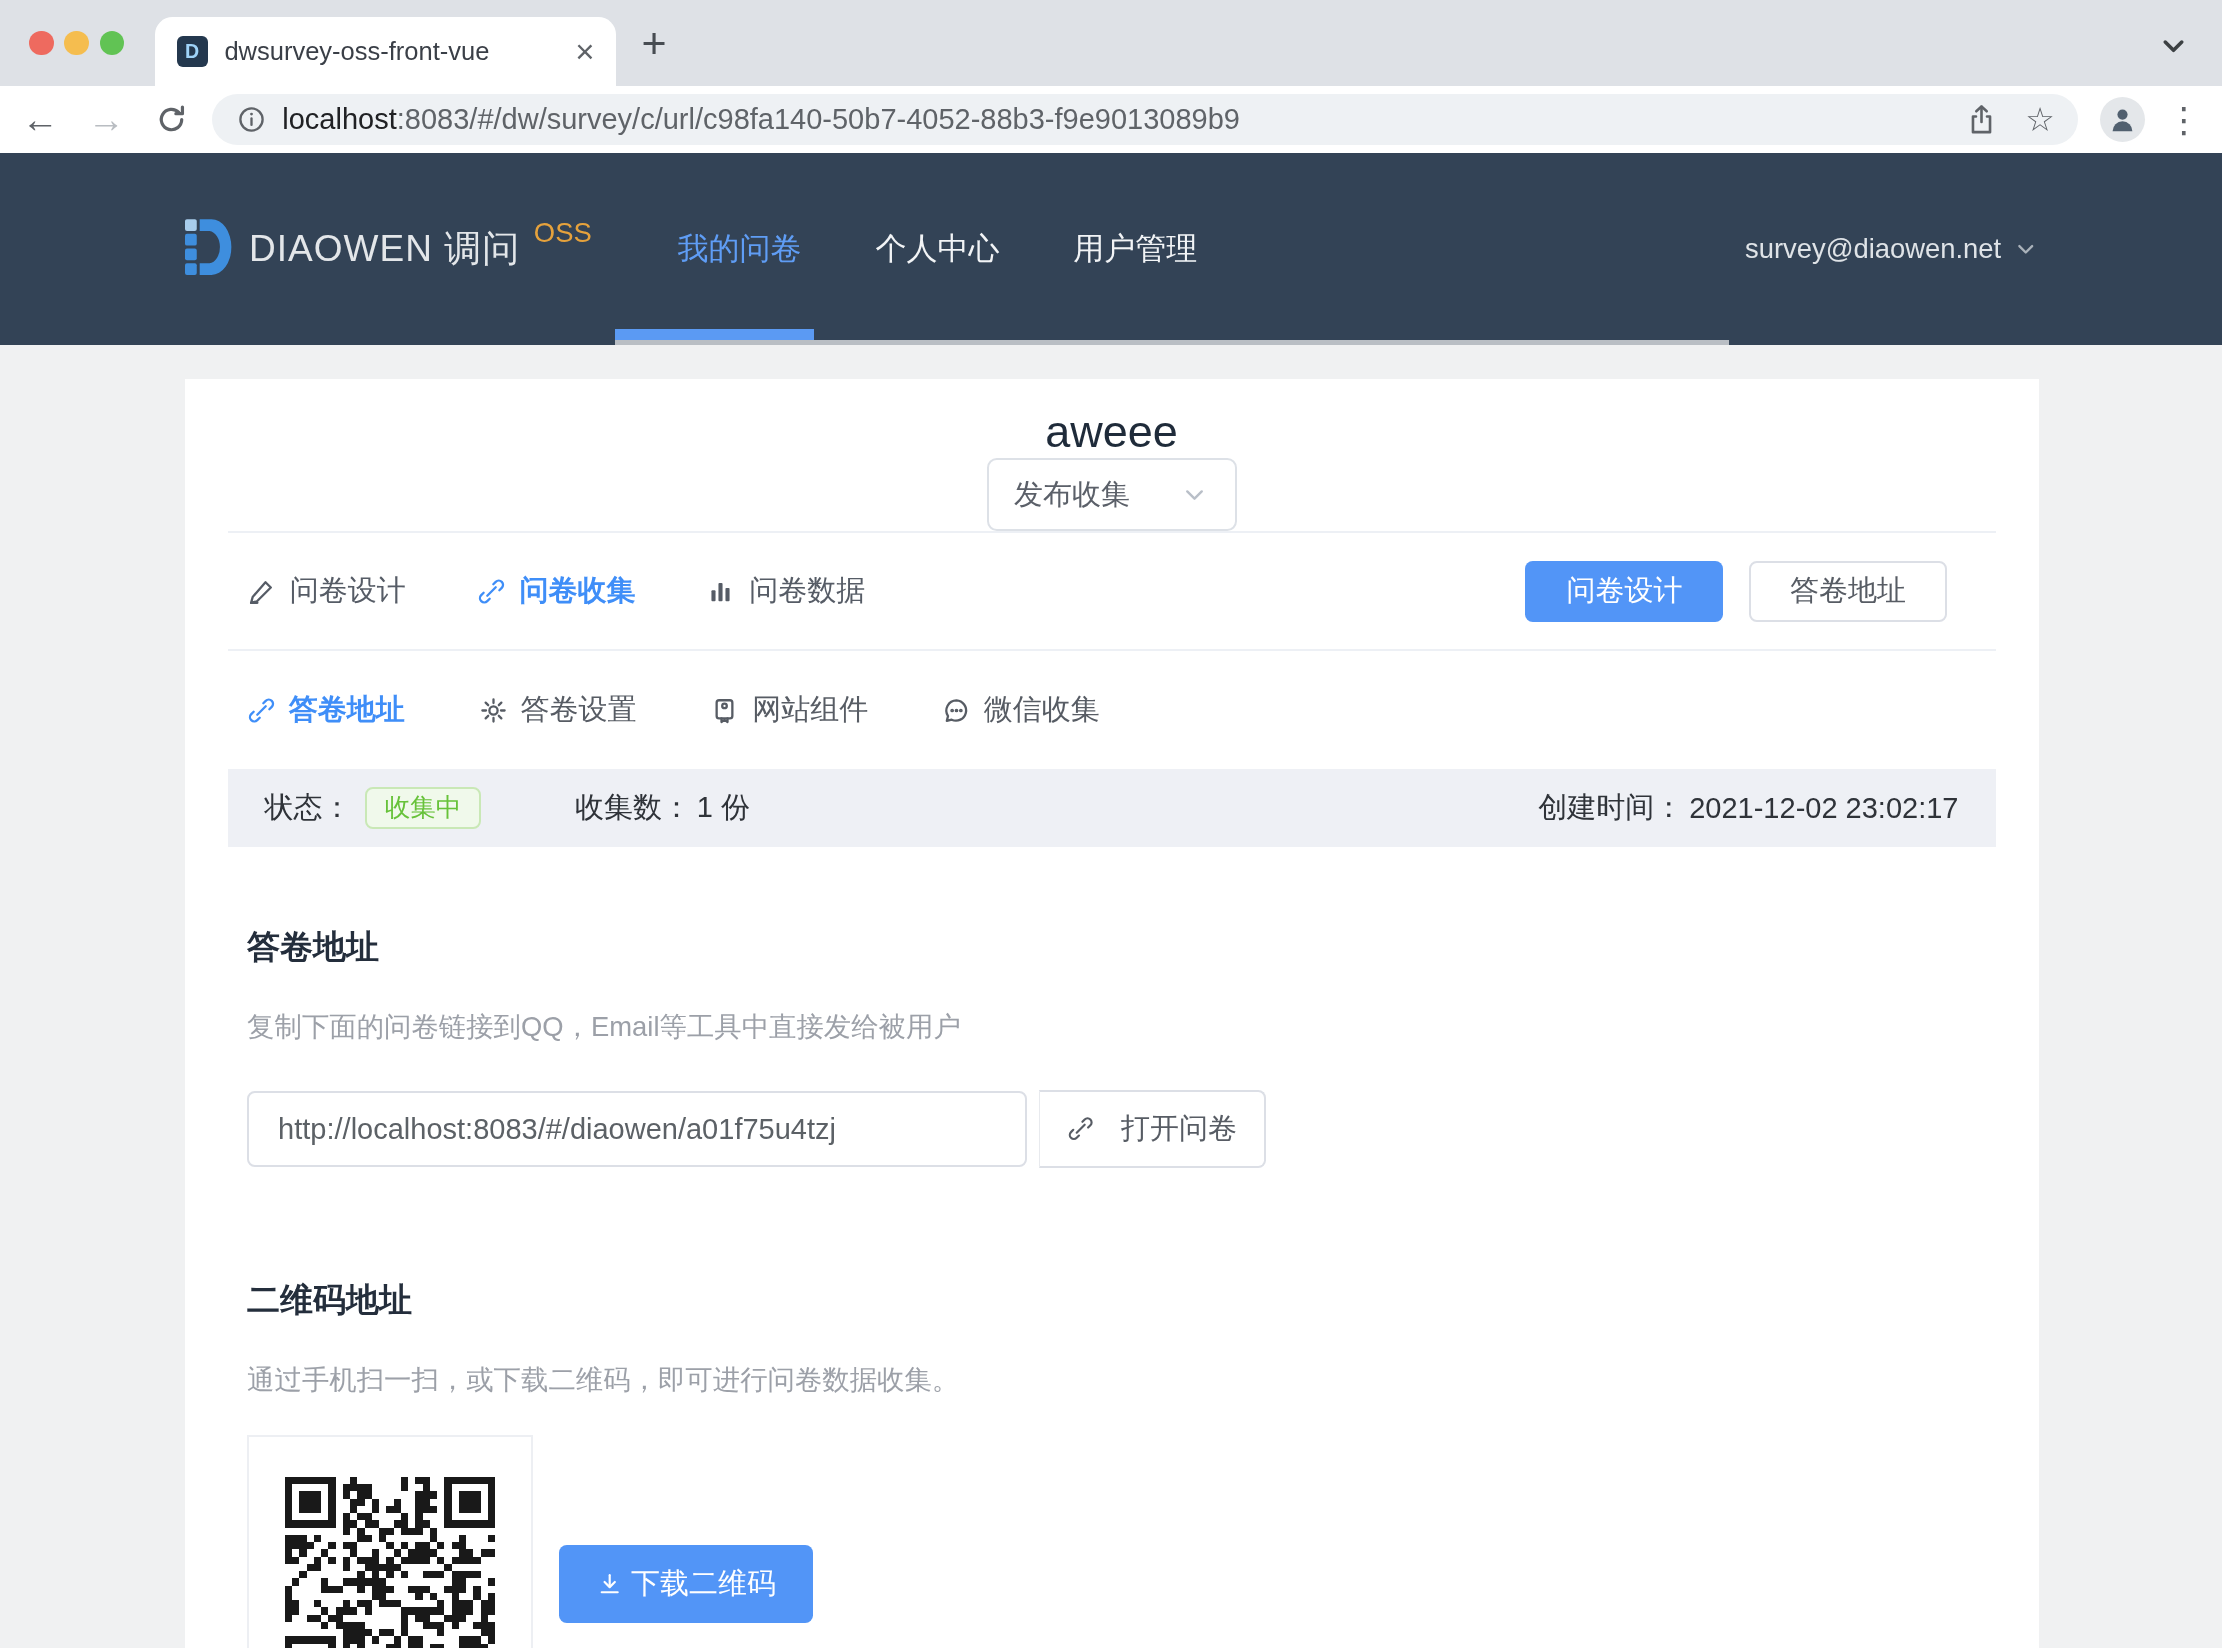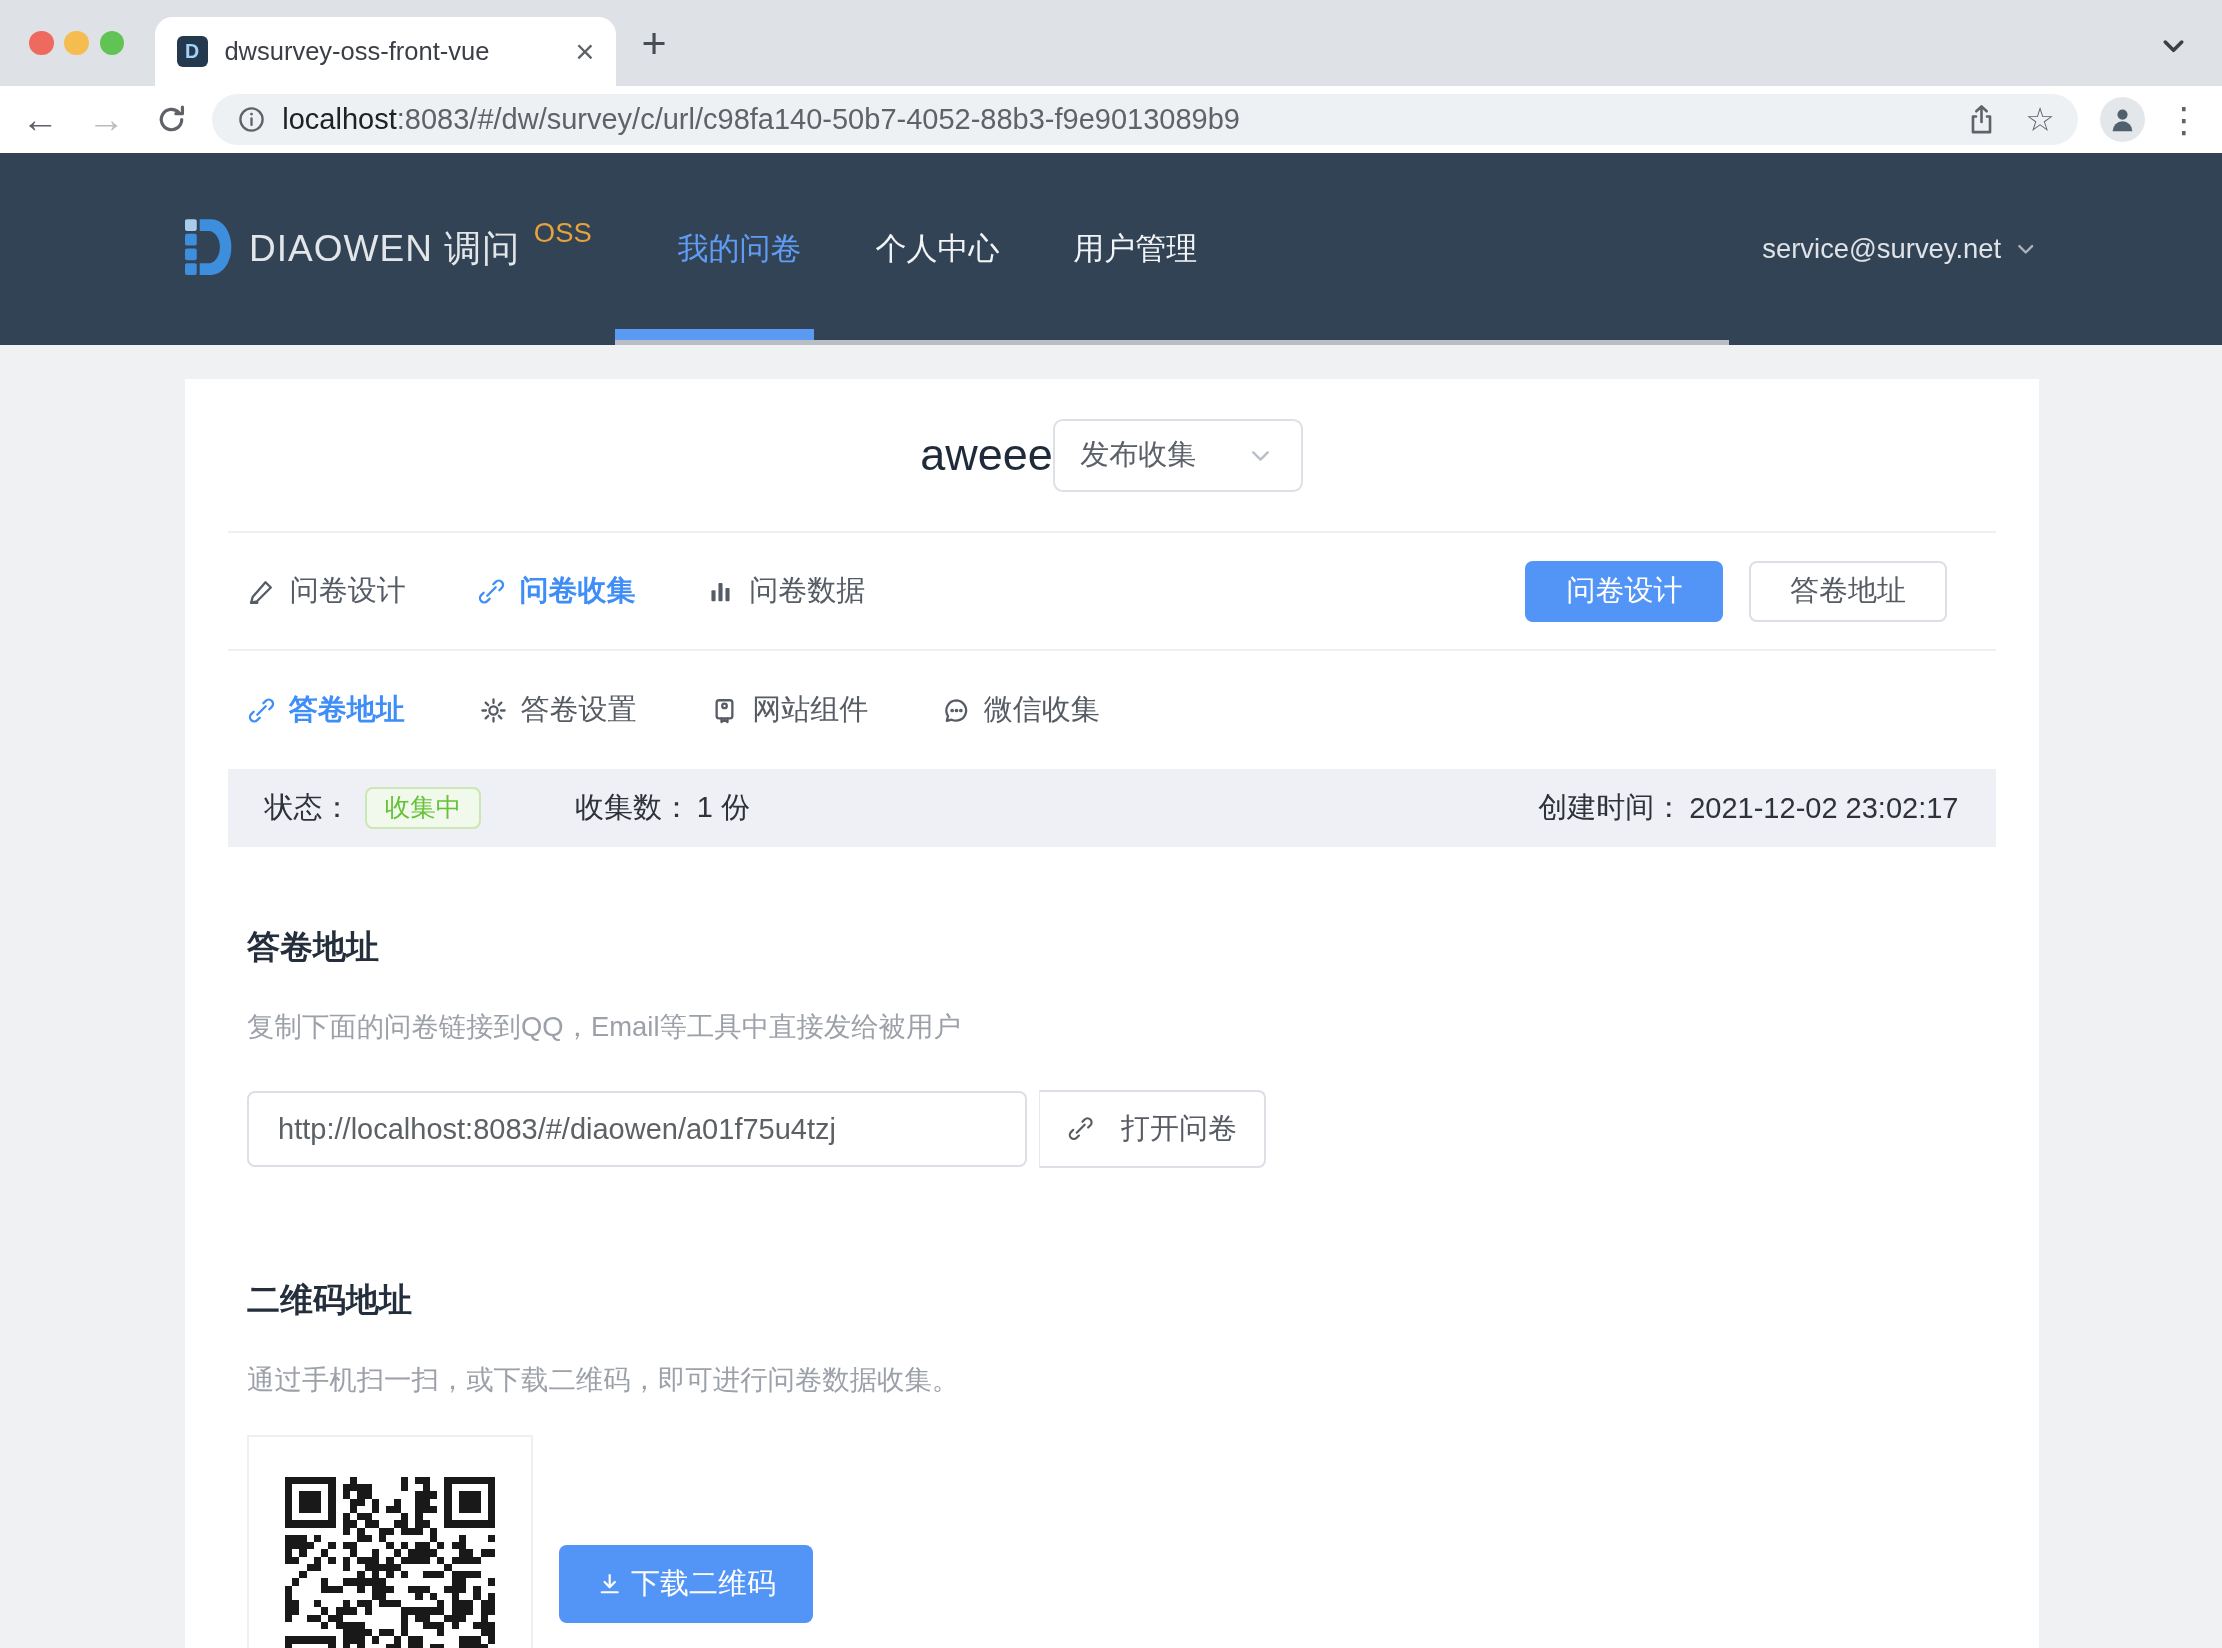--- a/index.html
+++ b/index.html
@@ -49,22 +49,22 @@
   .menu-item.active { color:#5f9df5; }
   .account { margin-left:auto; display:flex; align-items:center; font-size:27.4px; color:#dfe3e7; }
   .account .chev { margin-left:11.8px; color:#aab2ba; }
   .menu-track { position:absolute; left:615px; bottom:0; width:1114px; height:4.9px; background:#b9bec4; }
   .menu-active-bar { position:absolute; left:615px; bottom:4.9px; width:199px; height:10.8px; background:#5b9af3; }
 
   
   .page { height:1330px; padding-top:34px; background:#f0f1f2; }
   .card { width:1854px; height:1333px; margin:0 auto; background:#fff; padding:0 43px; }
 
-  .title-row { height:154px; display:flex; align-items:center; justify-content:center;
-               padding:0 19.6px; border-bottom:2px solid #edf0f5; }
+  .title-row { height:154px; display:flex; align-items:center; justify-content:flex-end;
+               padding:0 19.6px; border-bottom:2px solid #edf0f5;flex-direction:column; }
   .title-row h1 { font-size:45px; font-weight:400; color:#1f2b3a; }
   .publish-dd { width:250px; height:73px; background:#fff; border:2px solid #dde1e7; border-radius:9.8px;
                 display:flex; align-items:center; justify-content:space-between; padding:0 25.5px;
                 font-size:29px; color:#5b6069; font-family:inherit; }
   .publish-dd .chev { color:#b9bfc8; }
 
   .tabs-row { height:118px; display:flex; align-items:center; padding:0 19.6px;
               border-bottom:2px solid #edf0f5; }
   .tab-item { display:flex; align-items:center; gap:13.7px; margin-right:71px; font-size:29px;
               color:#565c66; }
@@ -189,21 +189,21 @@
       </span>
       <span class="brand-text">DIAOWEN 调问</span>
       <span class="brand-badge">OSS</span>
     </div>
     <div class="menu">
       <span class="menu-item active">我的问卷</span>
       <span class="menu-item">个人中心</span>
       <span class="menu-item">用户管理</span>
     </div>
     <div class="account">
-      <span>service@survey.net</span>
+      <span>survey@diaowen.net</span>
       <span class="chev">
         <svg width="25.5" height="25.5" viewBox="0 0 24 24" fill="none" stroke="currentColor" stroke-width="2.2" stroke-linecap="round" stroke-linejoin="round">
             <path d="M6 9.5l6 6 6-6"></path>
           </svg>
       </span>
     </div>
   </div>
   <span class="menu-track"></span>
   <span class="menu-active-bar"></span>
 </div>

